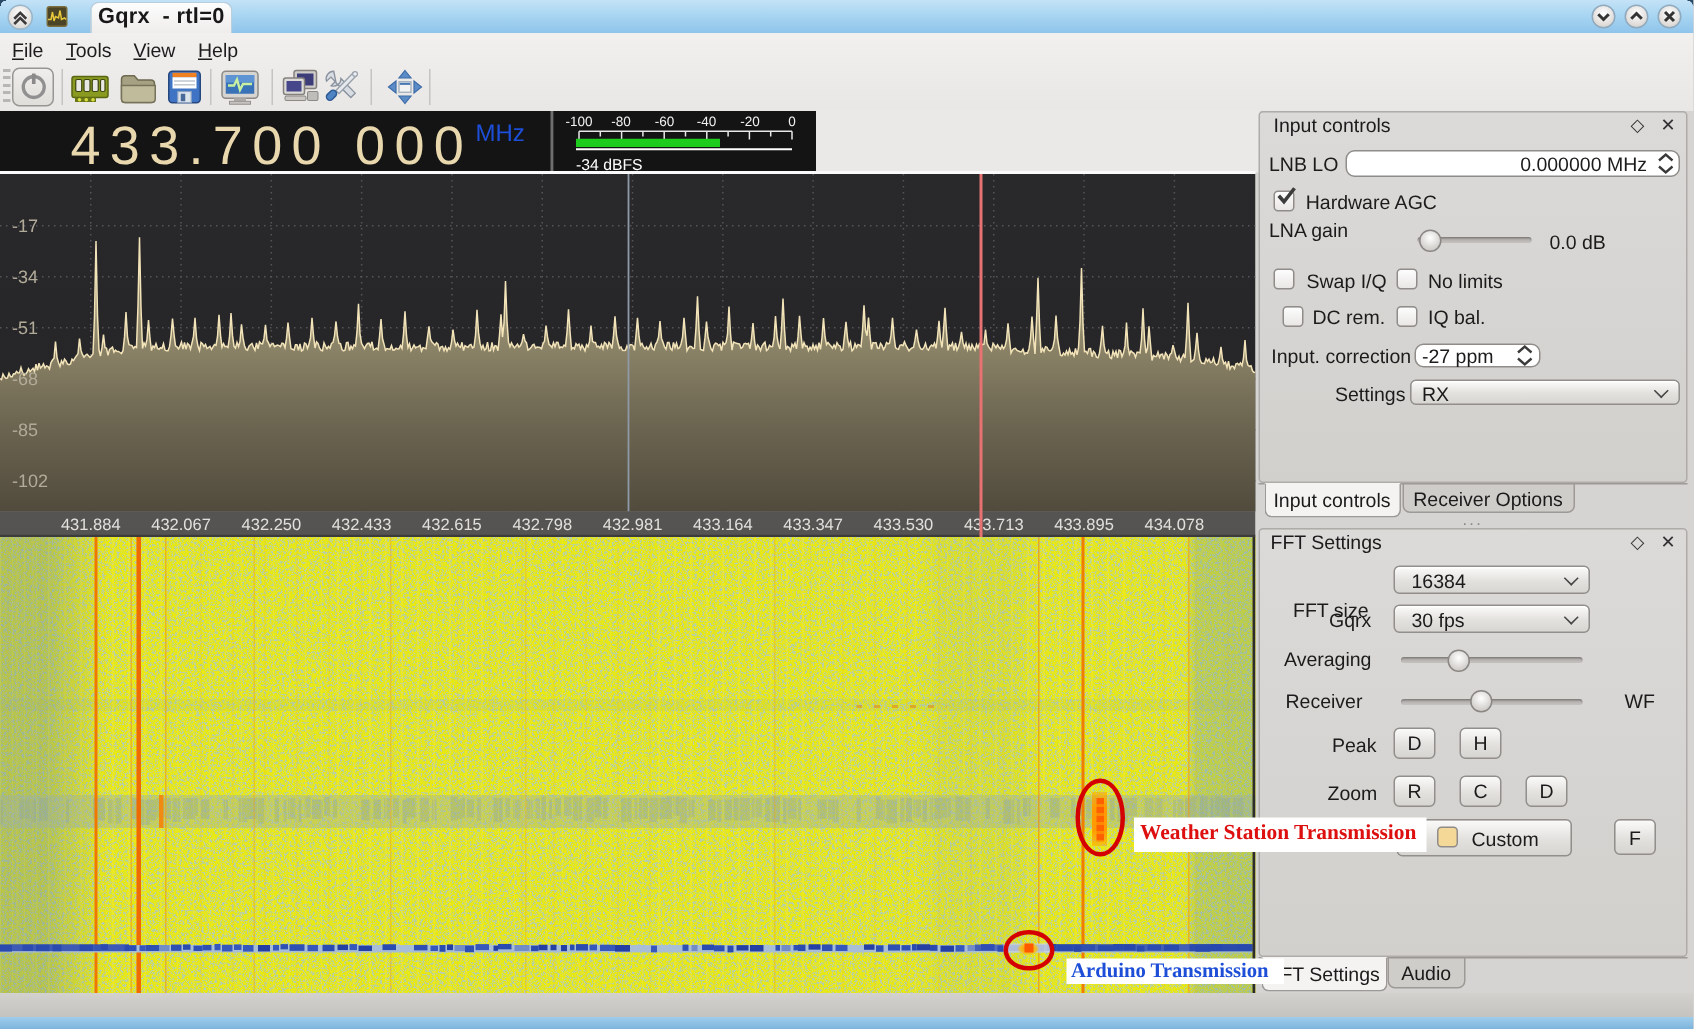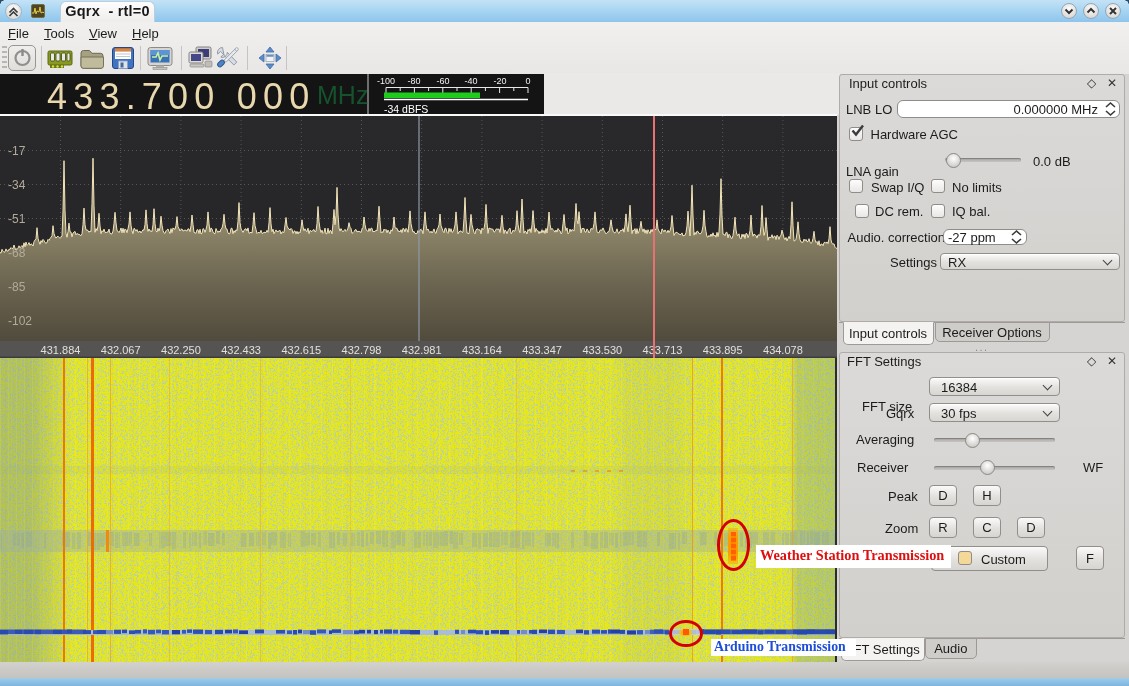--- a/index.html
+++ b/index.html
@@ -112,21 +112,21 @@
 <polygon points="24,13 19,9 19,17"></polygon>
 </g>
 <rect x="9" y="9.5" width="8" height="7" fill="#f2f2f2" stroke="#9aa8b8" stroke-width=".8"></rect>
     <rect x="9.5" y="10.2" width="7" height="1.4" fill="#4a78b4"></rect>
 </svg>
 
 <div class="abs" style="left:544px;top:73px;width:296px;height:42px;background:#eae9e7"></div>
 <div class="abs" style="left:0;top:74px;width:544px;height:40px;background:#141414"></div>
 <div class="abs" style="left:367px;top:74px;width:2px;height:40px;background:#6e6e6e"></div>
 <div class="abs" style="left:47px;top:76px;font-size:36px;letter-spacing:6.2px;color:#e9d8ae">433.700 000</div>
-<div class="abs" style="left:317px;top:81.2px;font-size:25px;color:#14532d">MHz</div>
+<div class="abs" style="left:317px;top:81.2px;font-size:16px;color:#1d4ed8">MHz</div>
 <svg class="abs" style="left:369px;top:74px" width="175" height="40">
     <rect x="0" y="0" width="175" height="40" fill="#141414"></rect>
     <text x="17" y="10" font-size="9" fill="#f2f2f2" text-anchor="middle" font-family="Liberation Sans">-100</text>
     <text x="45" y="10" font-size="9" fill="#f2f2f2" text-anchor="middle" font-family="Liberation Sans">-80</text>
     <text x="74" y="10" font-size="9" fill="#f2f2f2" text-anchor="middle" font-family="Liberation Sans">-60</text>
     <text x="102" y="10" font-size="9" fill="#f2f2f2" text-anchor="middle" font-family="Liberation Sans">-40</text>
     <text x="131" y="10" font-size="9" fill="#f2f2f2" text-anchor="middle" font-family="Liberation Sans">-20</text>
     <text x="159" y="10" font-size="9" fill="#f2f2f2" text-anchor="middle" font-family="Liberation Sans">0</text>
     <line x1="17" y1="13.5" x2="159" y2="13.5" stroke="#e8e8e8" stroke-width="1"></line>
     <line x1="17.0" y1="13.5" x2="17.0" y2="19" stroke="#e8e8e8" stroke-width="1"></line>
@@ -483,33 +483,33 @@
 <div class="abs" style="top:102px;left:940px;width:158px;text-align:right;font-size:13px;color:#1b1b1b;position:absolute">0.000000 MHz</div>
 <svg class="abs" style="left:1103px;top:101px" width="15" height="16">
     <path d="M3 6 L7.5 2 L12 6" fill="none" stroke="#3a3a3a" stroke-width="1.6"></path>
     <path d="M3 10 L7.5 14 L12 10" fill="none" stroke="#3a3a3a" stroke-width="1.6"></path>
   </svg>
 <div class="cb" style="left:849px;top:126.5px"></div>
 <svg class="abs" style="left:849px;top:121px" width="18" height="18">
     <path d="M3.5 9.5 L7 13.5 L14 4.5" fill="none" stroke="#3c3c3c" stroke-width="2.4"></path>
   </svg>
 <div class="lbl" style="left:870.5px;top:127px">Hardware AGC</div>
-<div class="lbl" style="left:846px;top:164px">LNA gain</div>
+<div class="lbl" style="left:846px;top:146px">LNA gain</div>
 <div class="sgroove" style="left:945px;top:158px;width:76px"></div>
 <div class="shandle" style="left:946px;top:152.5px"></div>
 <div class="lbl" style="left:1033px;top:153.5px">0.0 dB</div>
 <div class="cb" style="left:849px;top:179px"></div>
 <div class="lbl" style="left:871px;top:179.5px">Swap I/Q</div>
 <div class="cb" style="left:931px;top:179px"></div>
 <div class="lbl" style="left:952px;top:179.5px">No limits</div>
 <div class="cb" style="left:855px;top:203.5px"></div>
 <div class="lbl" style="left:875px;top:204px">DC rem.</div>
 <div class="cb" style="left:931px;top:203.5px"></div>
 <div class="lbl" style="left:952px;top:204px">IQ bal.</div>
-<div class="lbl" style="left:847.5px;top:229.5px">Audio. correction</div>
+<div class="lbl" style="left:847.5px;top:229.5px">Input. correction</div>
 <div class="abs" style="left:942.5px;top:228.5px;width:84px;height:16.5px;border:1px solid #8f8c89;border-radius:6px;background:#fff"></div>
 <div class="lbl" style="left:948px;top:230px">-27 ppm</div>
 <svg class="abs" style="left:1009px;top:229px" width="15" height="16">
     <path d="M3 6 L7.5 2 L12 6" fill="none" stroke="#3a3a3a" stroke-width="1.6"></path>
     <path d="M3 10 L7.5 14 L12 10" fill="none" stroke="#3a3a3a" stroke-width="1.6"></path>
   </svg>
 <div class="lbl" style="left:890px;top:254.5px">Settings</div>
 <div class="combo" style="left:940px;top:253px;width:180px;height:16.5px"></div>
 <div class="lbl" style="left:948px;top:254.5px">RX</div>
 <div class="chev" style="left:1104px;top:256.5px"></div>

